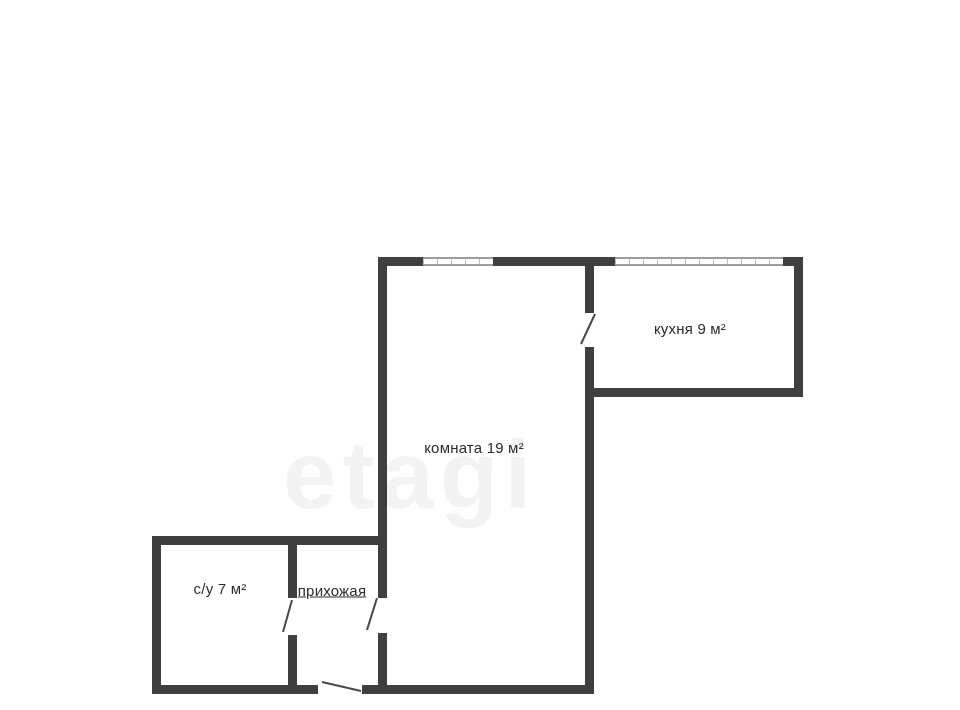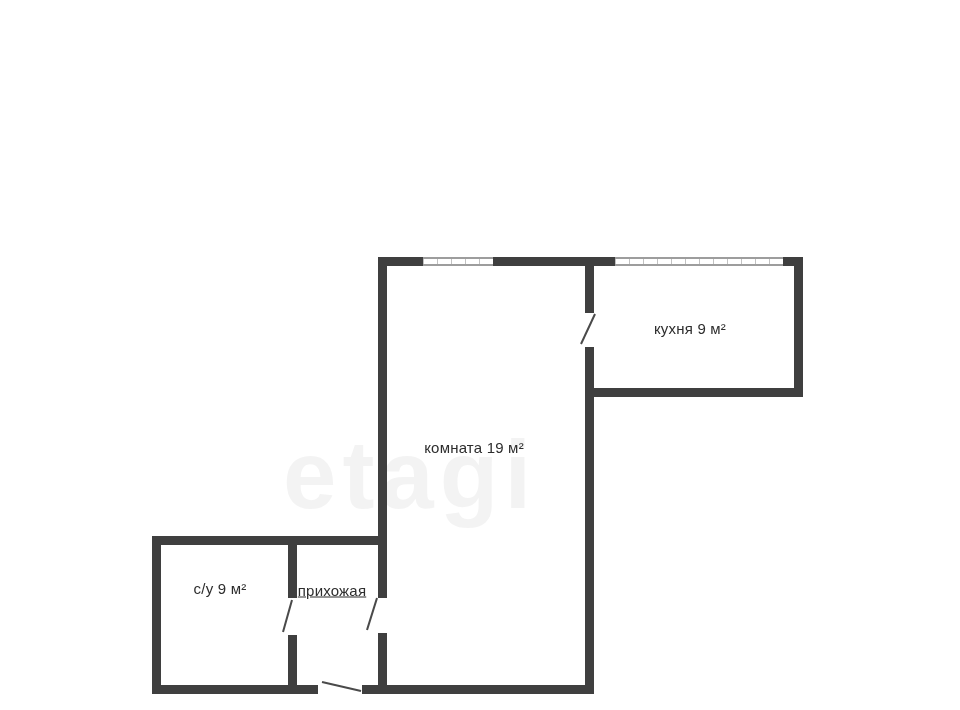--- a/index.html
+++ b/index.html
@@ -60,16 +60,16 @@
 
   <svg class="doors" viewBox="0 0 960 710" xmlns="http://www.w3.org/2000/svg">
     <line x1="595" y1="314" x2="581" y2="344" stroke="#4a4a4a" stroke-width="2"></line>
     <line x1="292" y1="600" x2="283" y2="632" stroke="#4a4a4a" stroke-width="2"></line>
     <line x1="377" y1="598" x2="367" y2="630" stroke="#4a4a4a" stroke-width="2"></line>
     <line x1="322" y1="682" x2="361" y2="691" stroke="#4a4a4a" stroke-width="2"></line>
   </svg>
 
   <div class="room-label" style="left:690px;top:328px;">кухня 9 м²</div>
   <div class="room-label" style="left:474px;top:447px;">комната 19 м²</div>
-  <div class="room-label" style="left:220px;top:588px;">с/у 9 м²</div>
+  <div class="room-label" style="left:220px;top:588px;">с/у 7 м²</div>
   <div class="room-label" style="left:332px;top:590px;text-decoration:underline;">прихожая</div>
 
 </div>
 
 </body></html>

